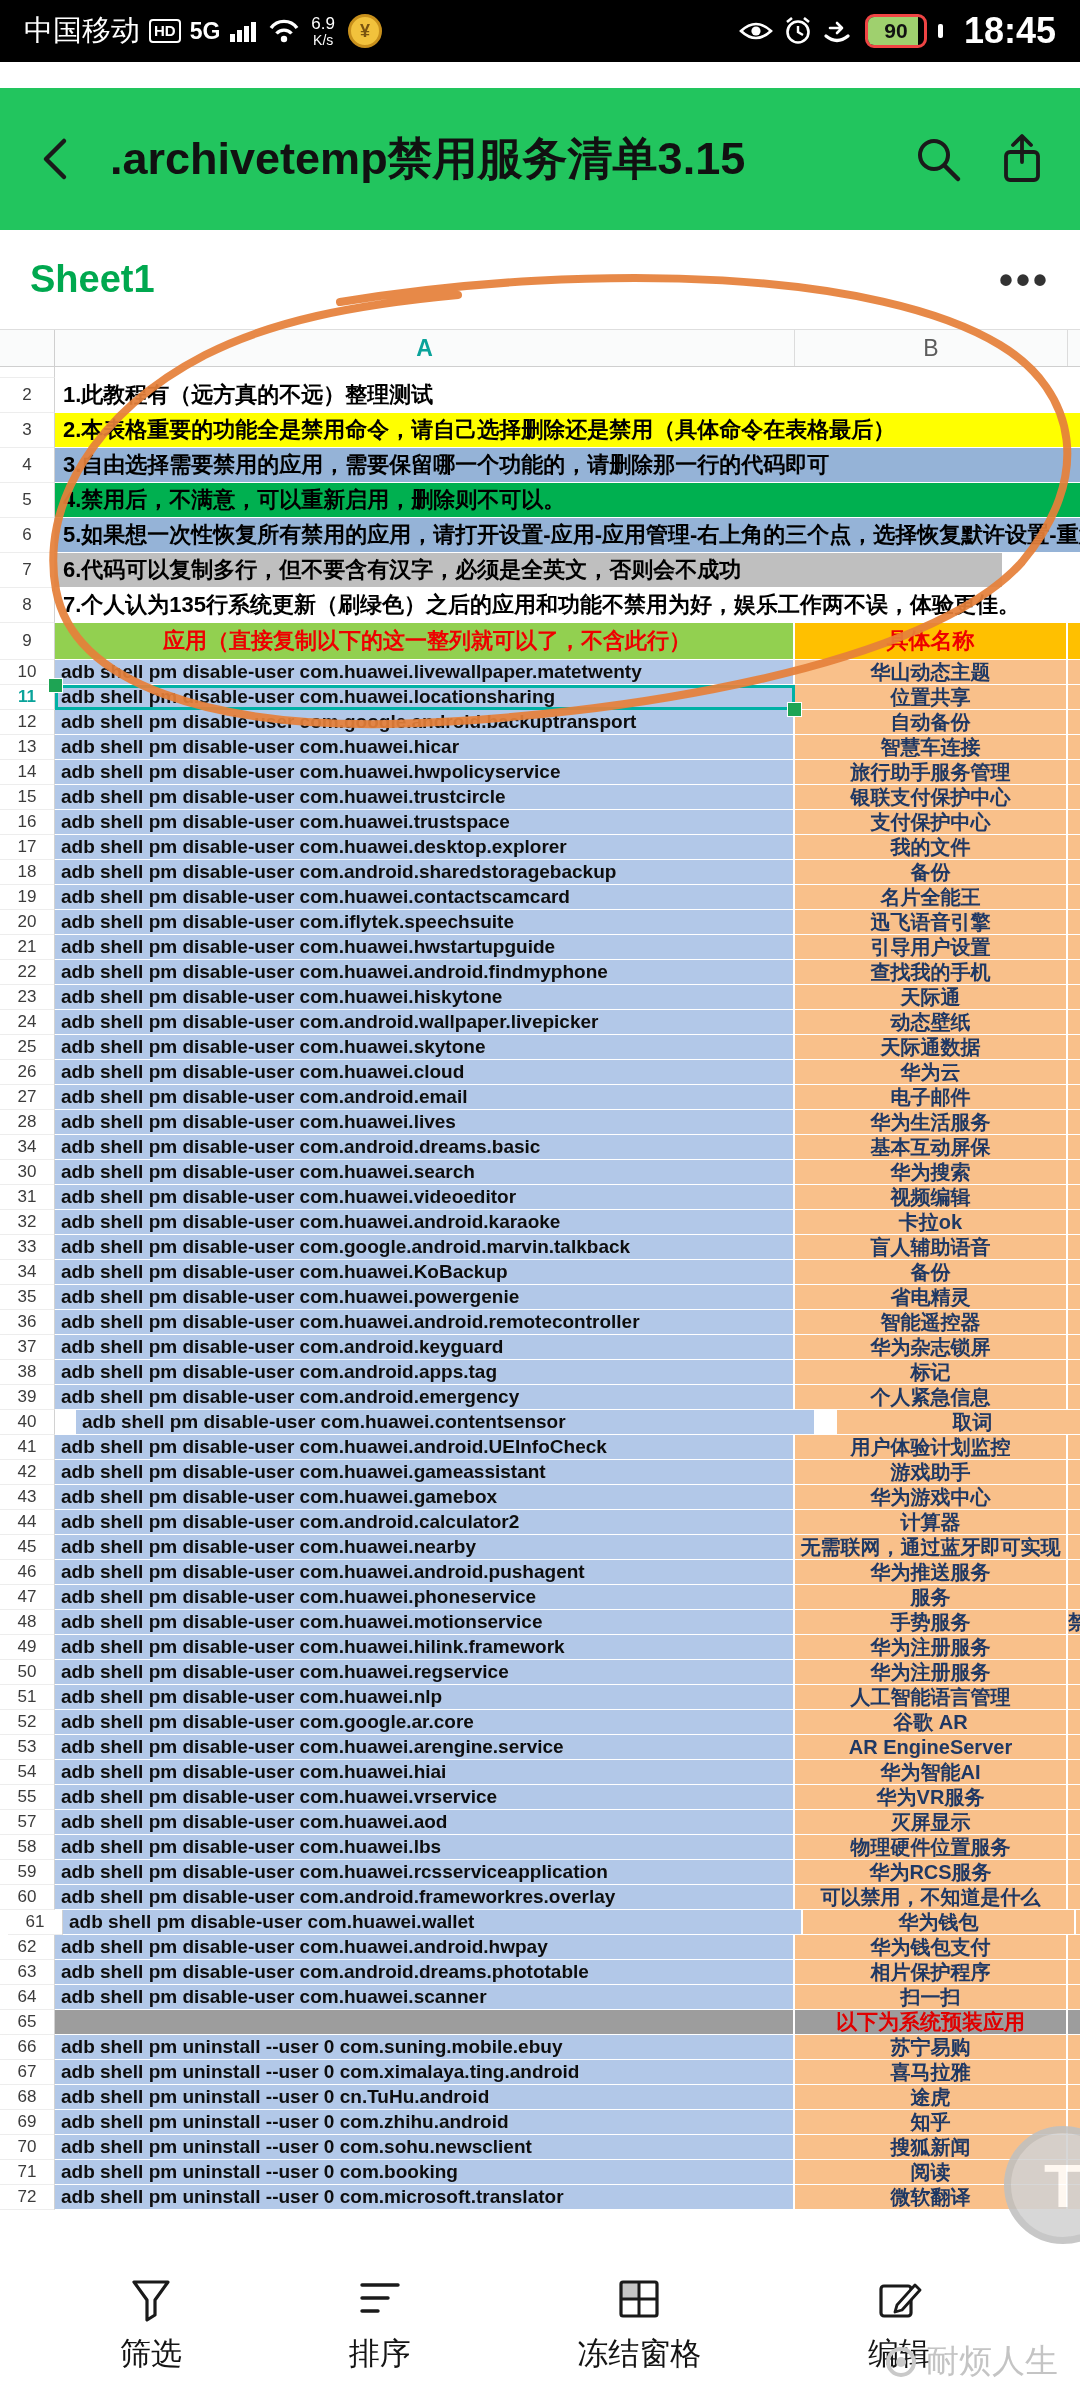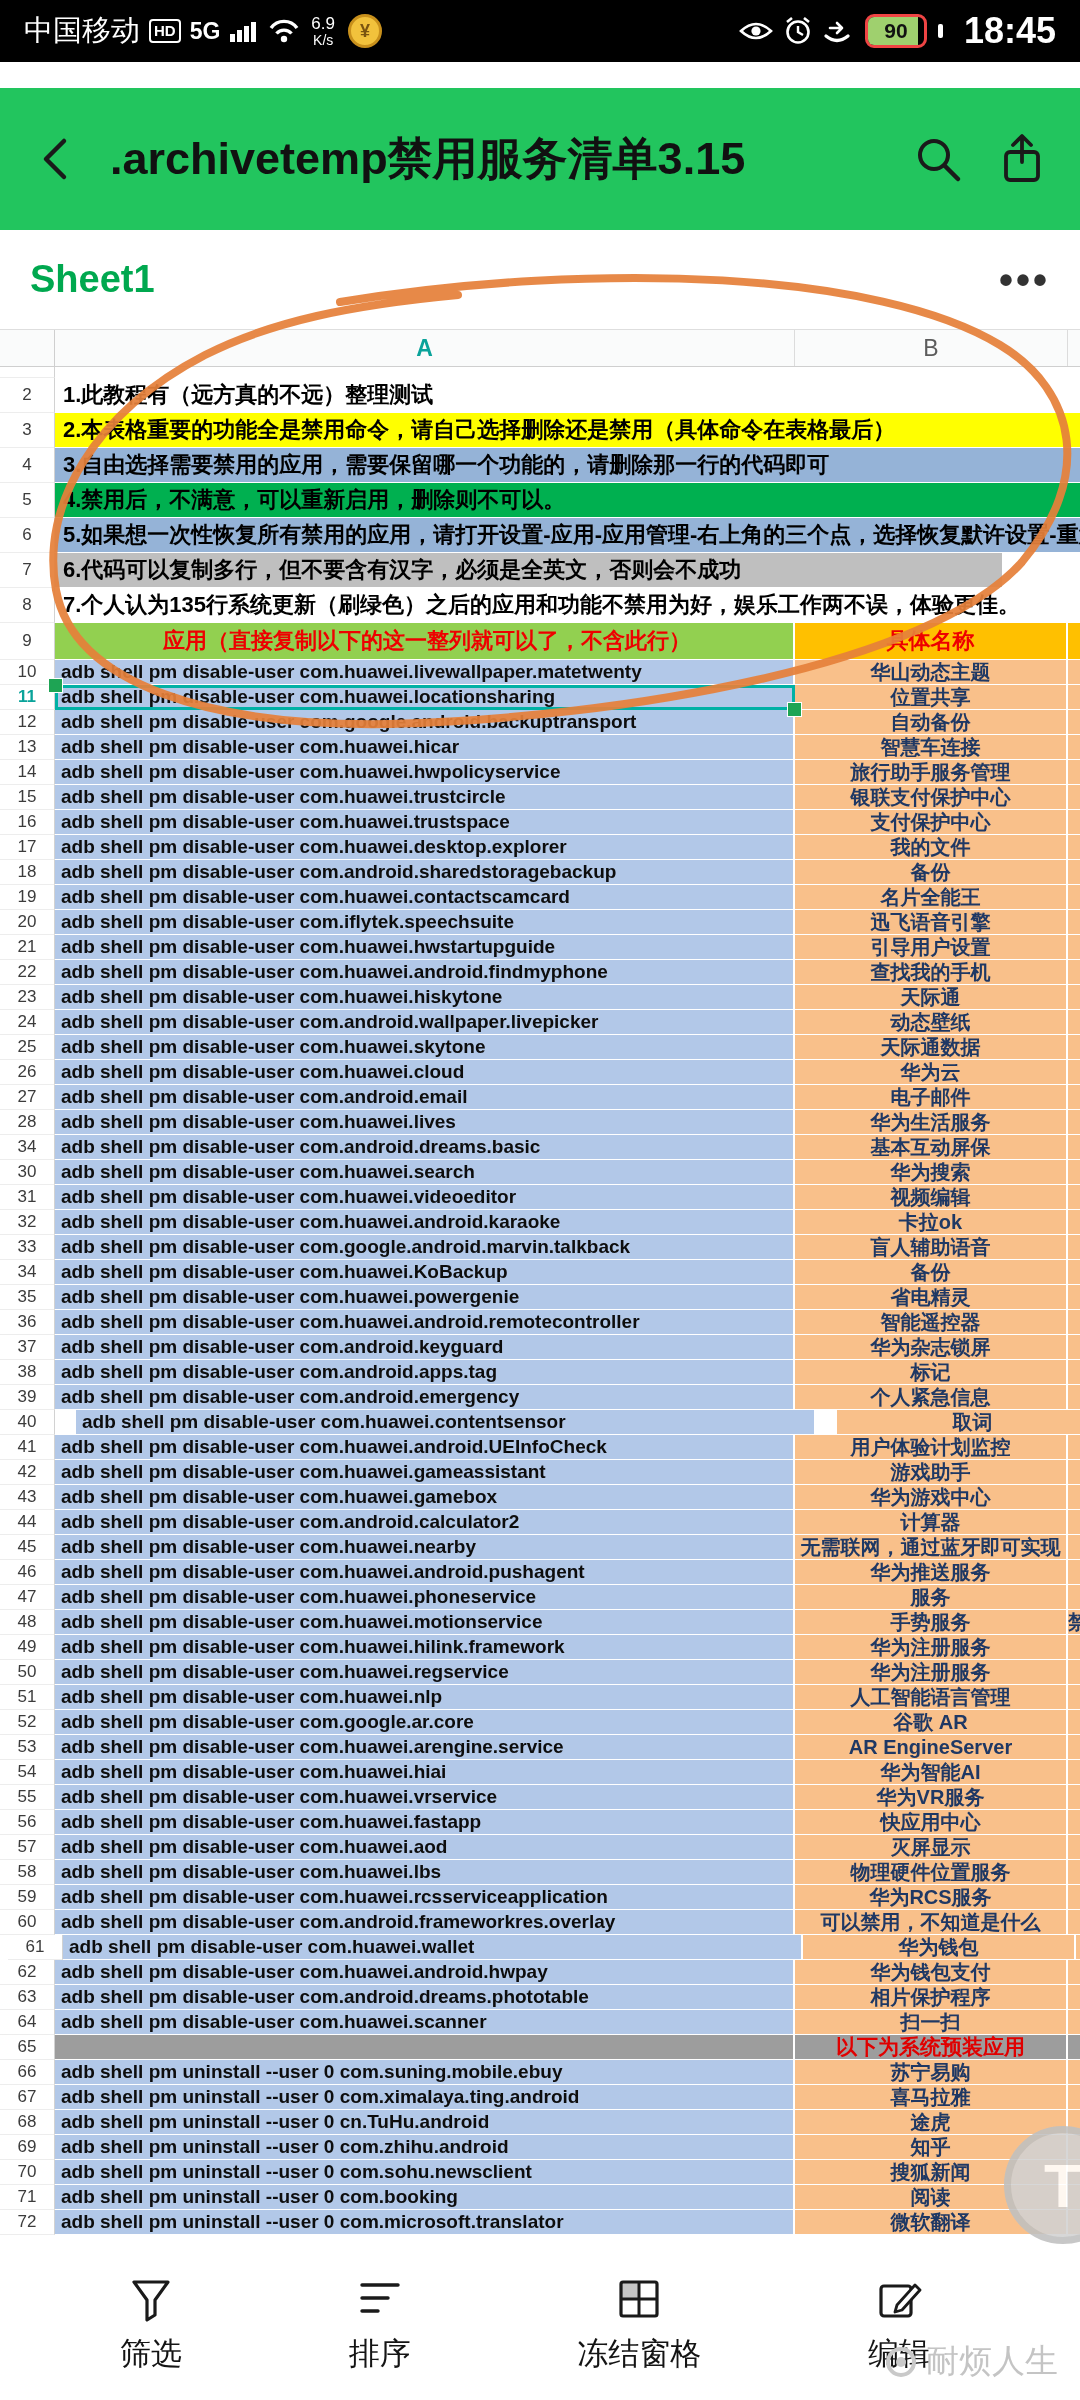--- a/index.html
+++ b/index.html
@@ -479,26 +479,20 @@
           <div class="cell cb">华为智能AI</div>
           <div class="cell cc"></div>
         </div>
         <div class="srow t-cmd" style="height: 25px;">
           <div class="gut">55</div>
           <div class="cell ca">adb shell pm disable-user com.huawei.vrservice</div>
           <div class="cell cb">华为VR服务</div>
           <div class="cell cc"></div>
         </div>
         <div class="srow t-cmd" style="height: 25px;">
-          <div class="gut">56</div>
-          <div class="cell ca">adb shell pm disable-user com.huawei.fastapp</div>
-          <div class="cell cb">快应用中心</div>
-          <div class="cell cc"></div>
-        </div>
-        <div class="srow t-cmd" style="height: 25px;">
           <div class="gut">57</div>
           <div class="cell ca">adb shell pm disable-user com.huawei.aod</div>
           <div class="cell cb">灭屏显示</div>
           <div class="cell cc"></div>
         </div>
         <div class="srow t-cmd" style="height: 25px;">
           <div class="gut">58</div>
           <div class="cell ca">adb shell pm disable-user com.huawei.lbs</div>
           <div class="cell cb">物理硬件位置服务</div>
           <div class="cell cc"></div>

